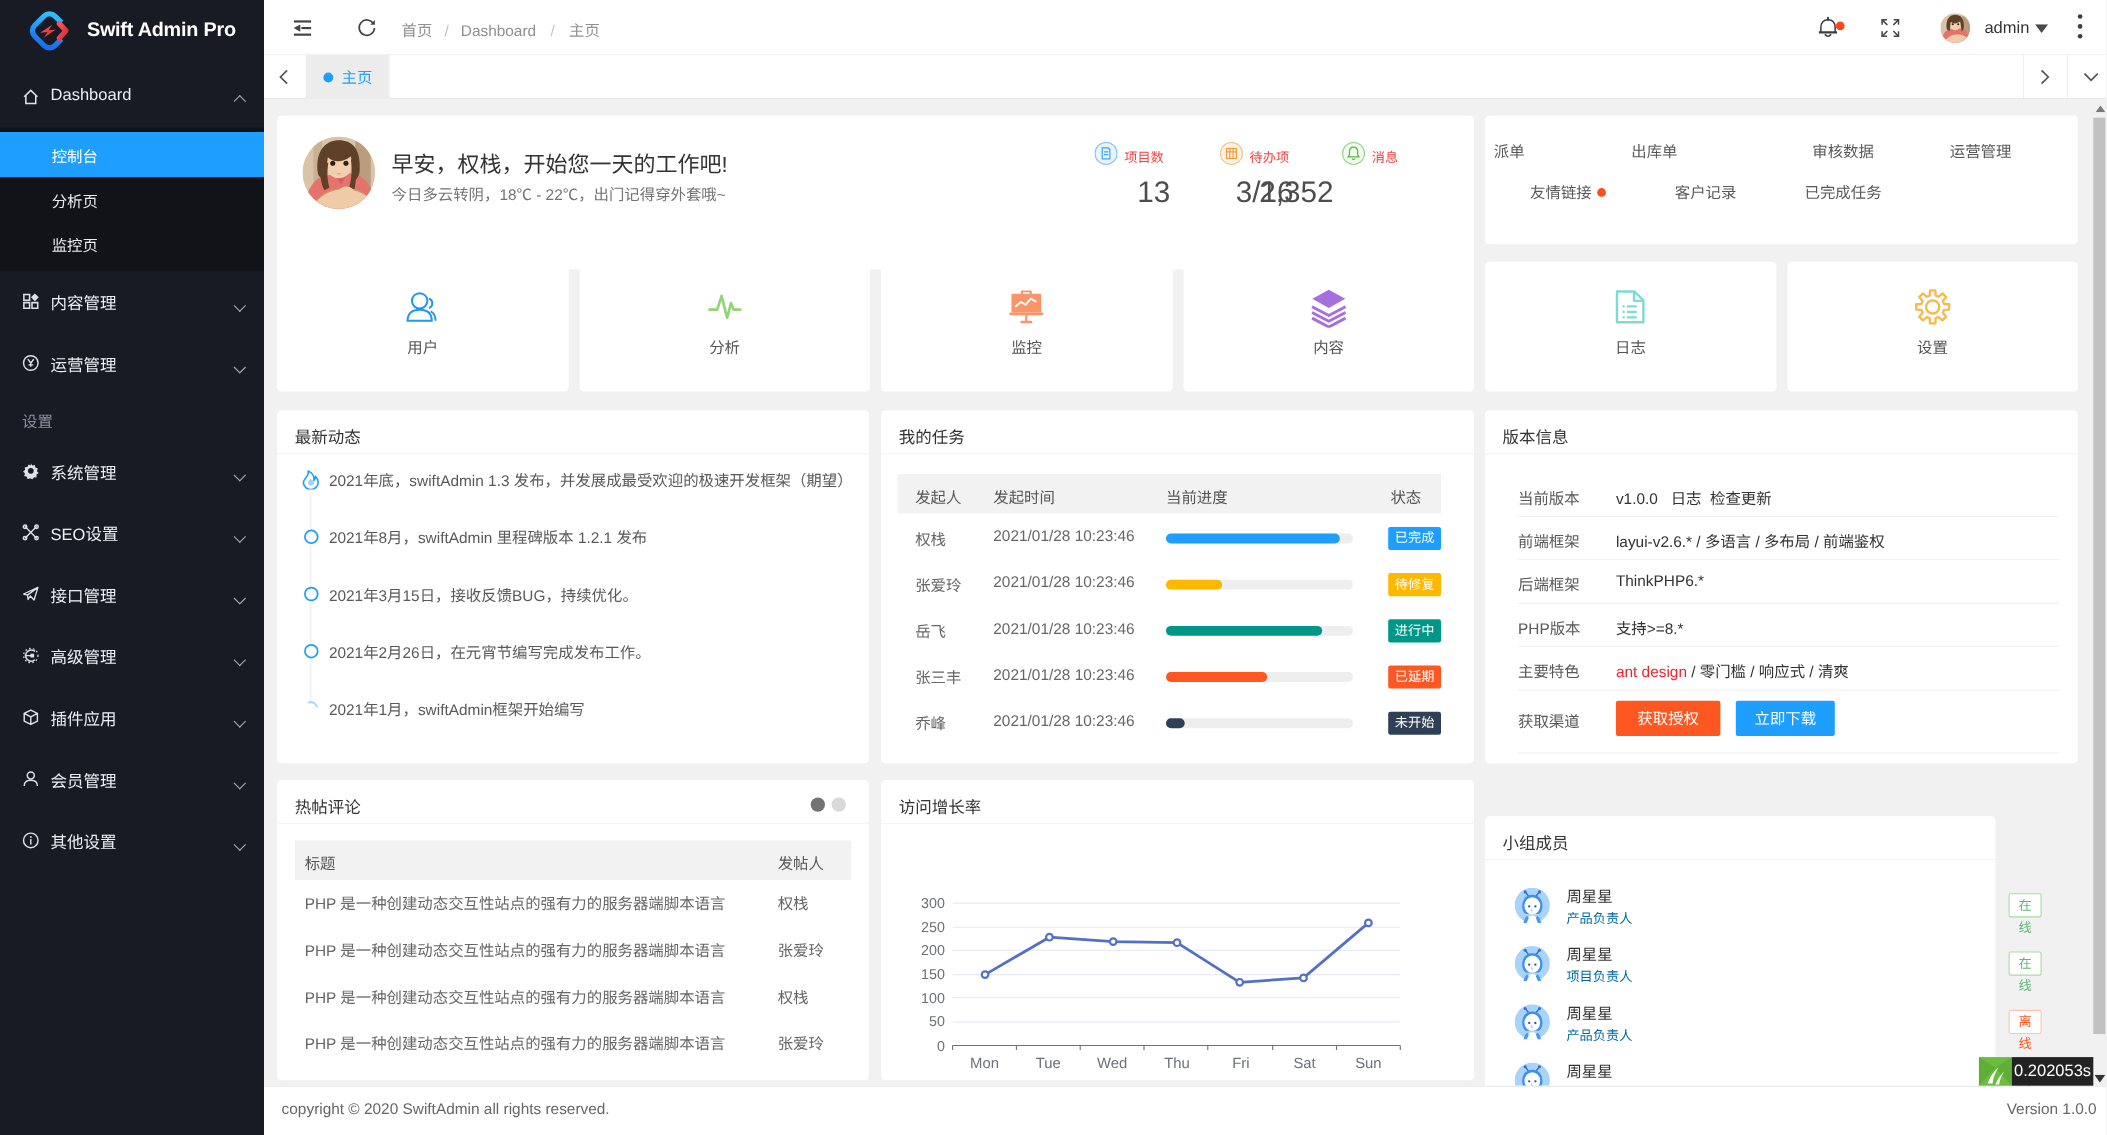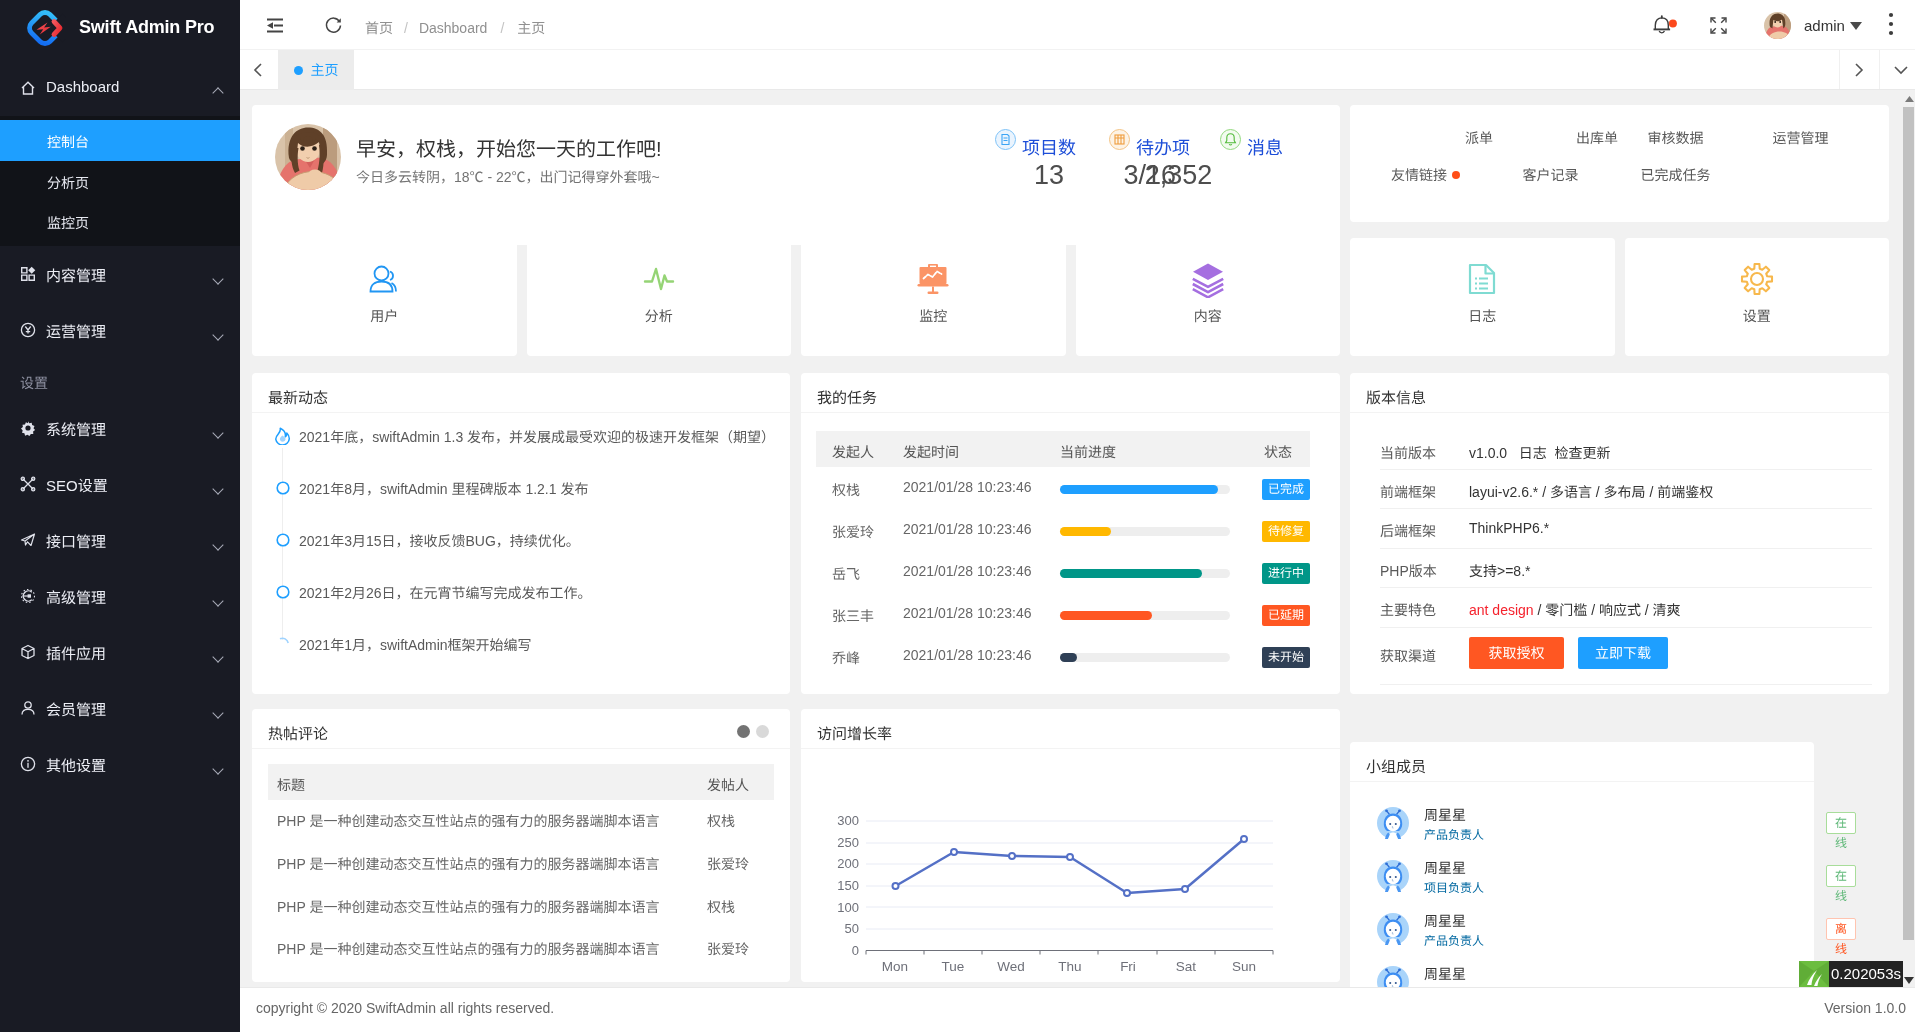--- a/index.html
+++ b/index.html
@@ -32,21 +32,21 @@
 .tbtn{position:absolute;top:0;width:38px;height:39px}
 .tab-act{position:absolute;left:38px;top:0;width:76px;height:40px;background:#ececec;color:#1E9FFF;font-size:14px;line-height:40px;text-align:center}
 .tab-act .dot{display:inline-block;width:9px;height:9px;border-radius:50%;background:#1E9FFF;margin-right:8px;vertical-align:0.5px}
 
 .card{position:absolute;background:#fff;border-radius:4px}
 .ctitle{position:absolute;left:16px;top:13px;font-size:15px;color:#333}
 .csep{position:absolute;left:0;top:39px;width:100%;height:1px;background:#f3f3f3}
 
 .wtitle{position:absolute;left:104px;top:28px;font-size:20px;color:#333}
 .wsub{position:absolute;left:104px;top:61px;font-size:14px;color:#737373}
-.stat .lb{font-size:18px;color:#1d4ed8}
+.stat .lb{font-size:12px;color:#ef4444}
 .stat .num{font-size:27px;color:#4d4d4d}
 
 .qk{position:absolute;font-size:14px;color:#595959}
 
 .iclabel{position:absolute;width:100%;text-align:center;top:67px;font-size:14px;color:#555}
 .icsvg{position:absolute;left:50%;top:24px;transform:translateX(-50%)}
 
 .tl-line{position:absolute;left:282px;width:1px;background:#eee}
 .tlt{position:absolute;left:47px;font-size:14px;color:#595959;white-space:nowrap}
 
@@ -340,22 +340,22 @@
         <circle cx="10.5" cy="10.5" r="10" fill="#f2fbef" stroke="#92d87e" stroke-width="1"></circle>
         <path d="M10.5 4.8 C8 4.8 6.8 6.6 6.8 8.8 L6.8 11.6 L5.6 13.7 L15.4 13.7 L14.2 11.6 L14.2 8.8 C14.2 6.6 13 4.8 10.5 4.8 Z" fill="none" stroke="#52bb3a" stroke-width="1.1"></path>
         <path d="M9.2 15.2 A1.5 1.5 0 0 0 11.8 15.2" fill="none" stroke="#52bb3a" stroke-width="1.1"></path>
       </svg>
     <div class="lb" style="position:absolute;left:995px;top:28px">消息</div>
     <div class="num" style="position:absolute;left:863px;top:55px;width:127px;text-align:center">2,352</div>
   </div>
 </div>
 
 <div class="card" style="left:1350px;top:105px;width:539px;height:117px">
-  <div class="qk" style="left:8px;top:22px;width:135px;text-align:right">派单</div>
-  <div class="qk" style="left:133px;top:22px;width:135px;text-align:right">出库单</div>
+  <div class="qk" style="left:8px;top:22px;width:135px;text-align:left">派单</div>
+  <div class="qk" style="left:133px;top:22px;width:135px;text-align:left">出库单</div>
   <div class="qk" style="left:258px;top:22px;width:135px;text-align:center">审核数据</div>
   <div class="qk" style="left:383px;top:22px;width:135px;text-align:center">运营管理</div>
   <div class="qk" style="left:8px;top:59px;width:135px;text-align:center">友情链接<span style="display:inline-block;width:8px;height:8px;border-radius:50%;background:#ff4f18;margin-left:5px;vertical-align:1px"></span></div>
   <div class="qk" style="left:133px;top:59px;width:135px;text-align:center">客户记录</div>
   <div class="qk" style="left:258px;top:59px;width:135px;text-align:center">已完成任务</div>
 </div>
 
 <div class="card" style="left:252px;top:238px;width:264.5px;height:118px">
   <svg class="icsvg" width="34" height="34" viewBox="0 0 34 34">
       <g fill="none" stroke="#2196f3" stroke-width="1.8">

